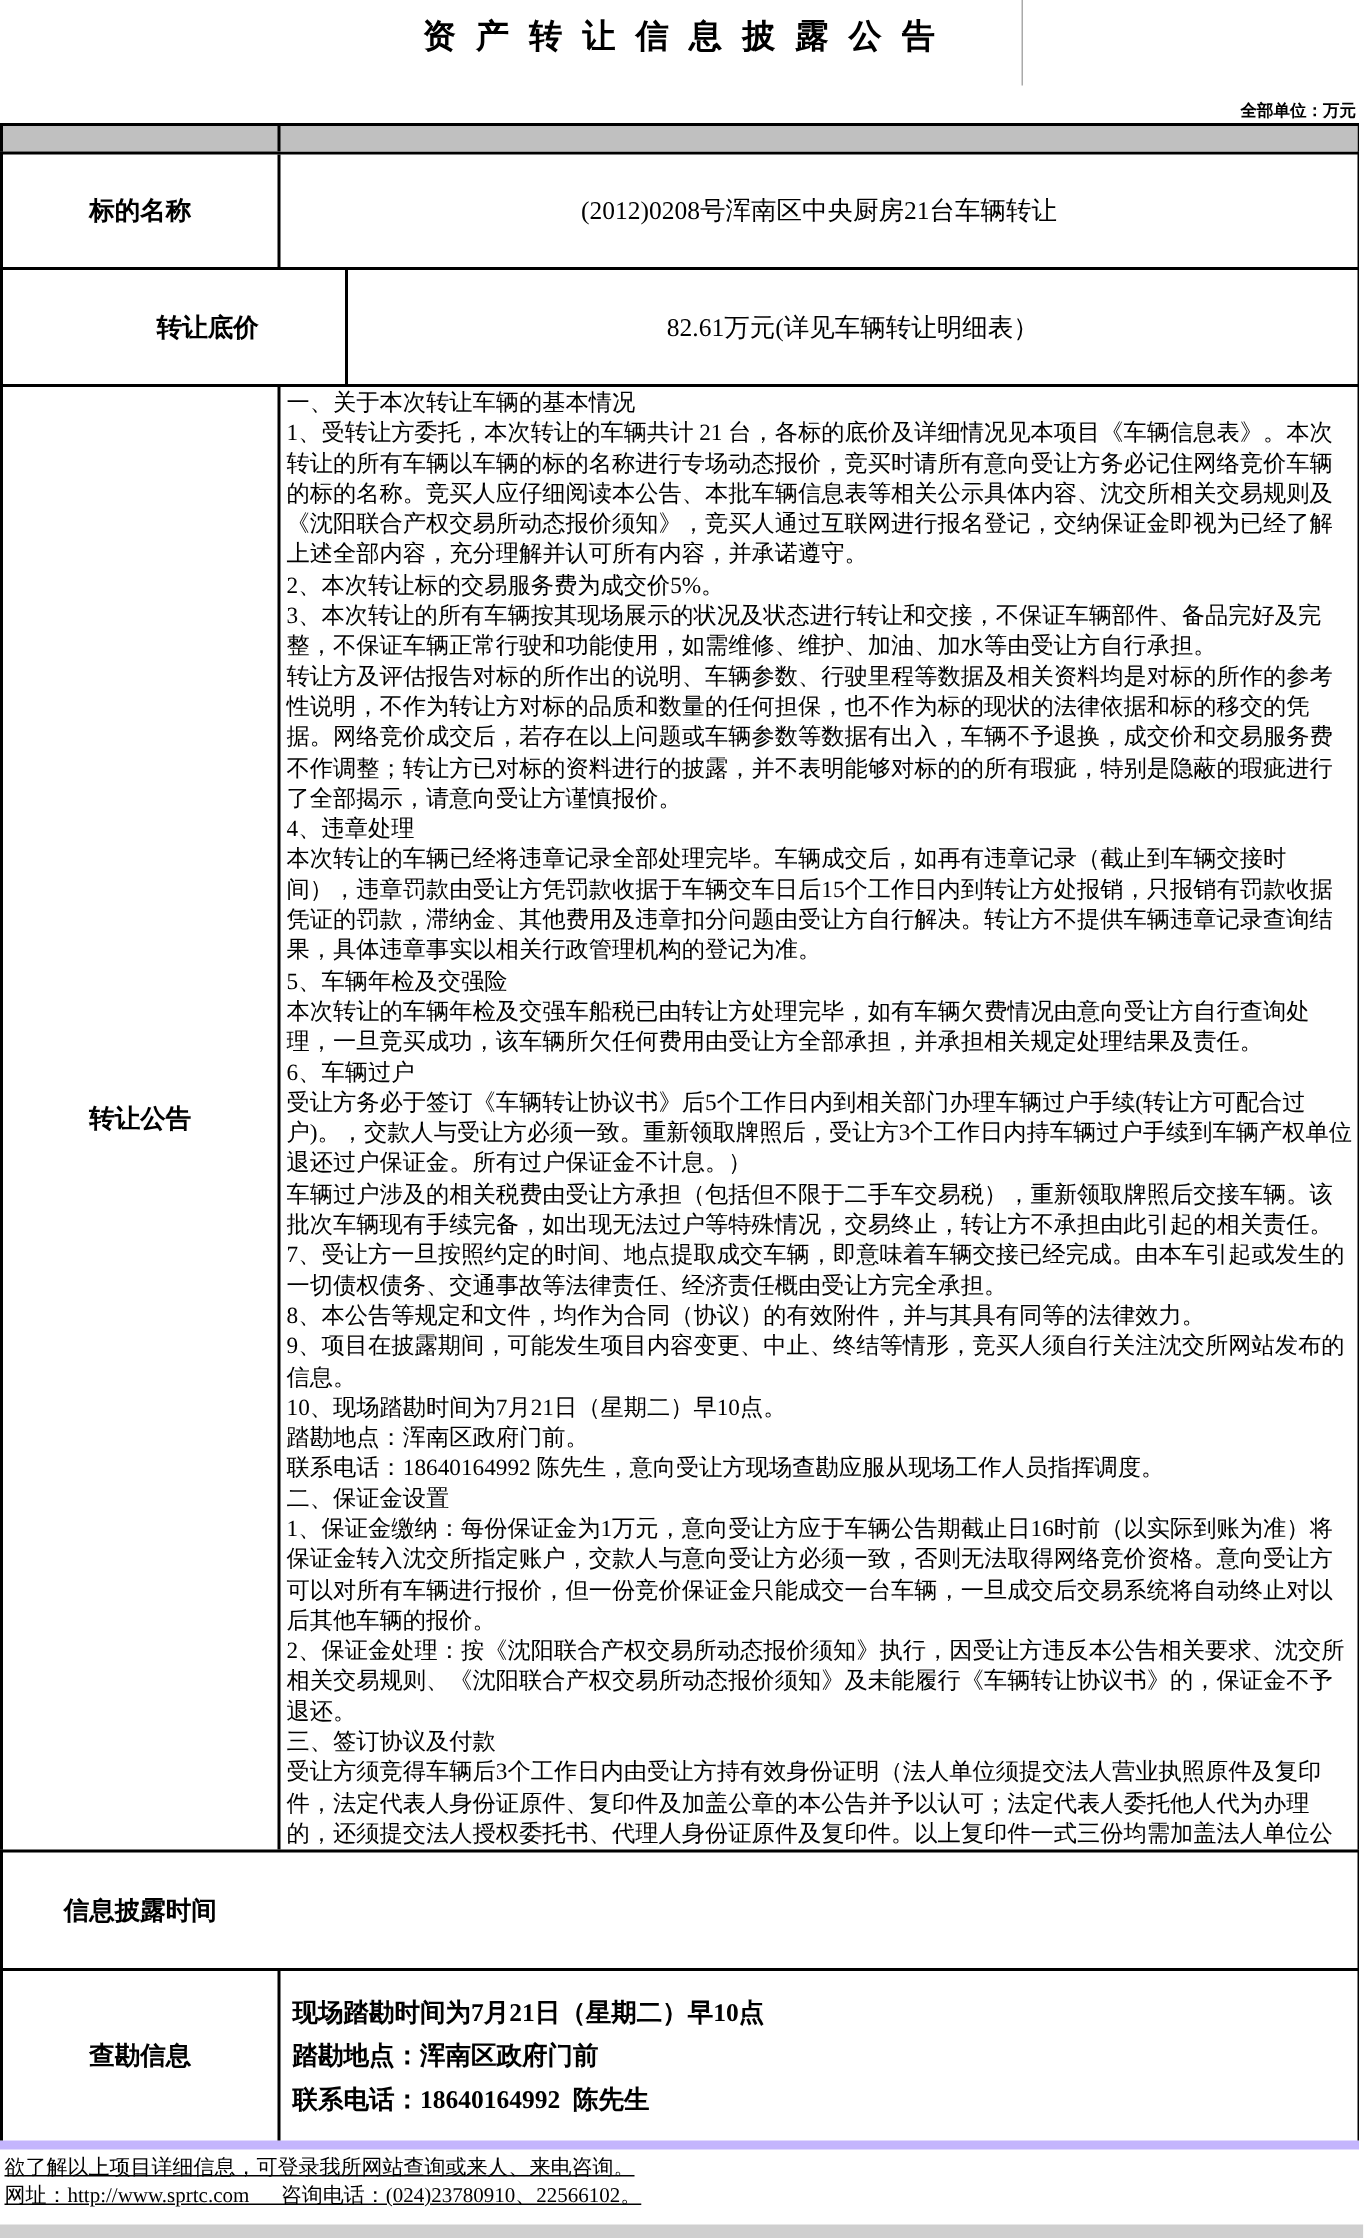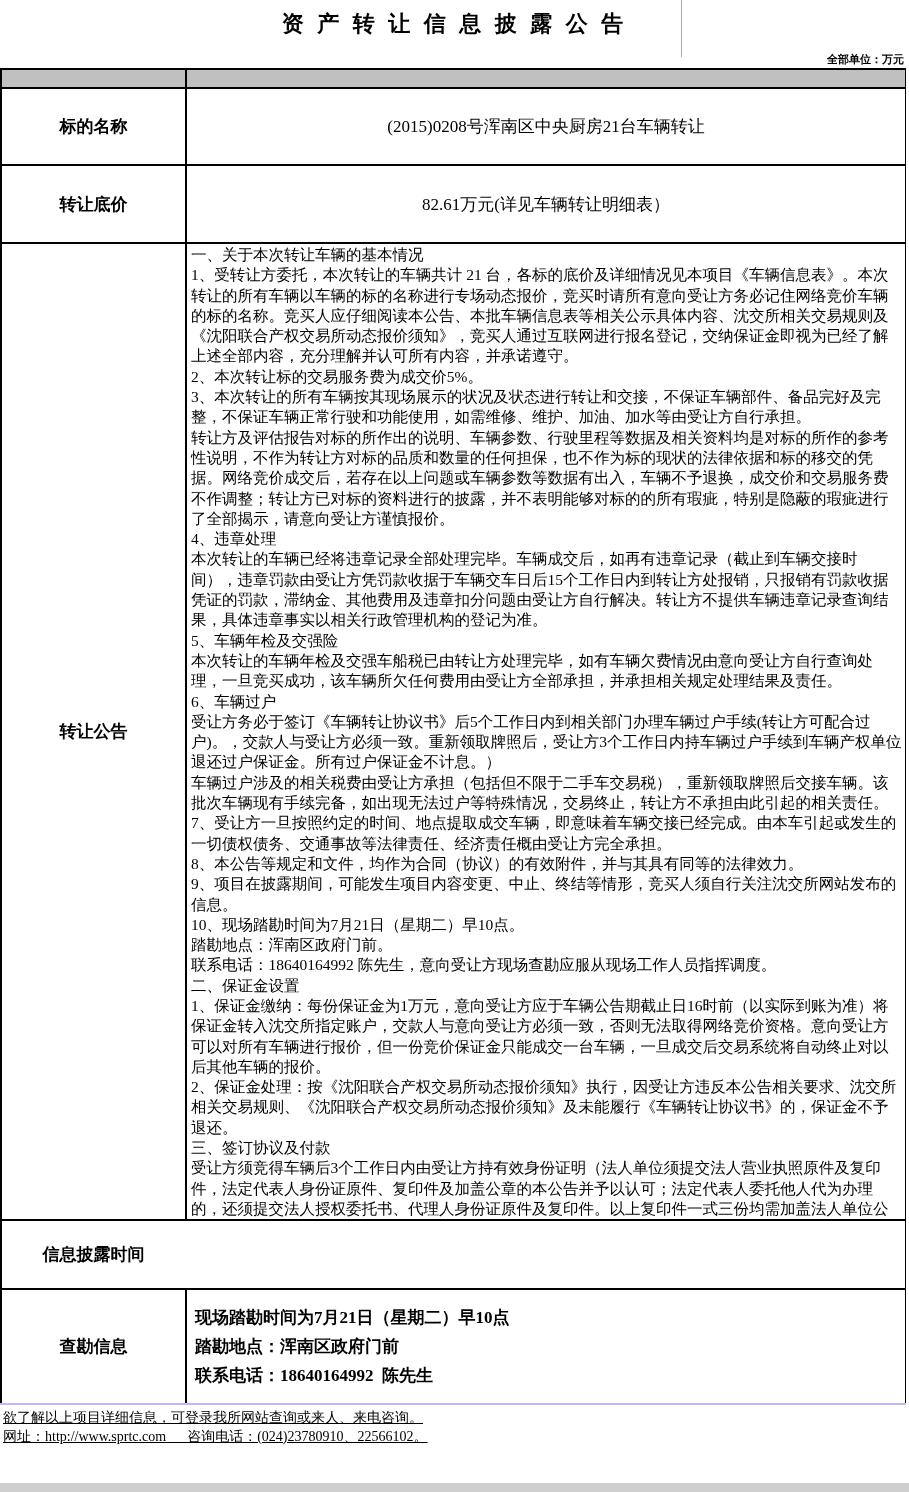--- a/index.html
+++ b/index.html
@@ -2,45 +2,45 @@
 <html><head>
 <meta charset="utf-8">
 <style>
   * { box-sizing: border-box; }
   html,body { margin:0; padding:0; background:#ffffff; }
   .page {
     position:relative; width:909px; height:1492px; background:#ffffff;
     font-family:"Liberation Serif","DejaVu Serif",serif; color:#000;
     overflow:hidden;
   }
-  .doc-header { position:relative; height:68px; }
+  .doc-header { position:relative; height:82px; }
   .doc-title {
     text-align:center; font-weight:bold; font-size:22px;
     padding-top:9px; letter-spacing:4px;
   }
   .unit-note {
     position:absolute; right:5px; bottom:1px;
     font-weight:bold; font-size:11px;
   }
   .artifact-line {
     position:absolute; left:681px; top:0; width:1px; height:57px; background:#aaaaaa;
   }
-  .sheet { width:906px; border-bottom:2px solid #c4b5fd; }
+  .sheet { width:906px; border-bottom:6px solid #c4b5fd; }
   .trow { display:flex; border-top:2px solid #000; border-left:2px solid #000; border-right:1px solid #000; }
   .cell-label {
     width:183px; flex:0 0 183px; display:flex; align-items:center; justify-content:center;
     font-weight:bold; font-size:17px; text-align:center;
   }
   .cell-value { flex:1; border-left:2px solid #000; min-width:0; }
   .header-row { height:19px; background:#c0c0c0; }
   .header-row .cell-value { background:#c0c0c0; }
   .r-subject { height:77px; }
-  .r-price { height:78px; }
+  .r-price { height:78px;padding-left:45px; }
   .r-announce { height:977px; }
-  .r-disclosure { height:69px; }
+  .r-disclosure { height:79px; }
   .r-inspect { height:115px; }
   .center-val {
     display:flex; align-items:center; justify-content:center;
     font-size:17px; text-align:center;
   }
   .announce-text {
     font-size:15.5px; line-height:20.3px; padding:1px 3px 0 4px;
     white-space:pre-wrap; overflow:hidden; word-break:break-all;
   }
   .inspect-text {
@@ -67,21 +67,21 @@
 
   <div class="sheet">
 
     <div class="trow header-row">
       <div class="cell-label"></div>
       <div class="cell-value"></div>
     </div>
 
     <div class="trow r-subject">
       <div class="cell-label">标的名称</div>
-      <div class="cell-value center-val">(2015)0208号浑南区中央厨房21台车辆转让</div>
+      <div class="cell-value center-val">(2012)0208号浑南区中央厨房21台车辆转让</div>
     </div>
 
     <div class="trow r-price">
       <div class="cell-label">转让底价</div>
       <div class="cell-value center-val">82.61万元(详见车辆转让明细表）</div>
     </div>
 
     <div class="trow r-announce">
       <div class="cell-label">转让公告</div>
       <div class="cell-value announce-text">一、关于本次转让车辆的基本情况

